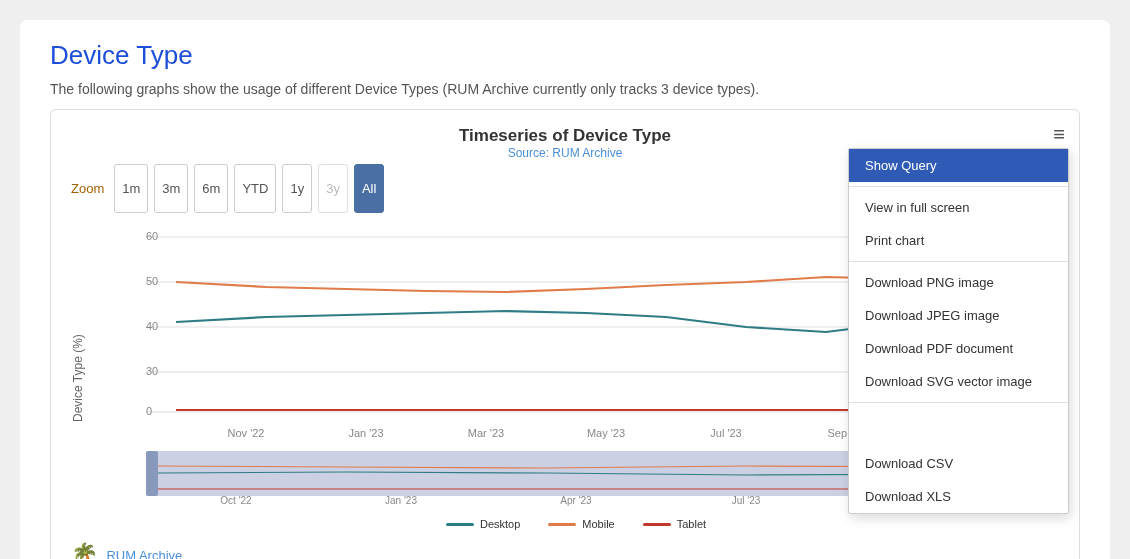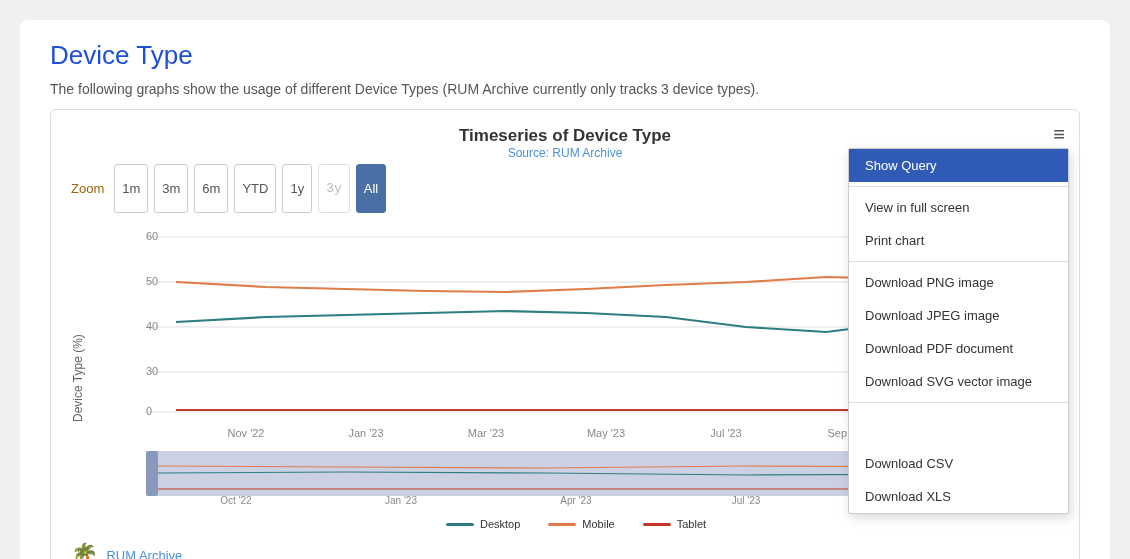--- a/index.html
+++ b/index.html
@@ -72,21 +72,20 @@
     }
     .zoom-btn.active {
       background: #4a6fa5;
       color: #fff;
       border-color: #4a6fa5;
     }
     .zoom-btn.disabled {
       color: #bbb;
       border-color: #e0e0e0;
       cursor: default;
-      font-family: Liberation Mono, monospace;
     }
     .hamburger-btn {
       position: absolute;
       top: 14px;
       right: 14px;
       background: none;
       border: none;
       cursor: pointer;
       font-size: 20px;
       color: #555;

